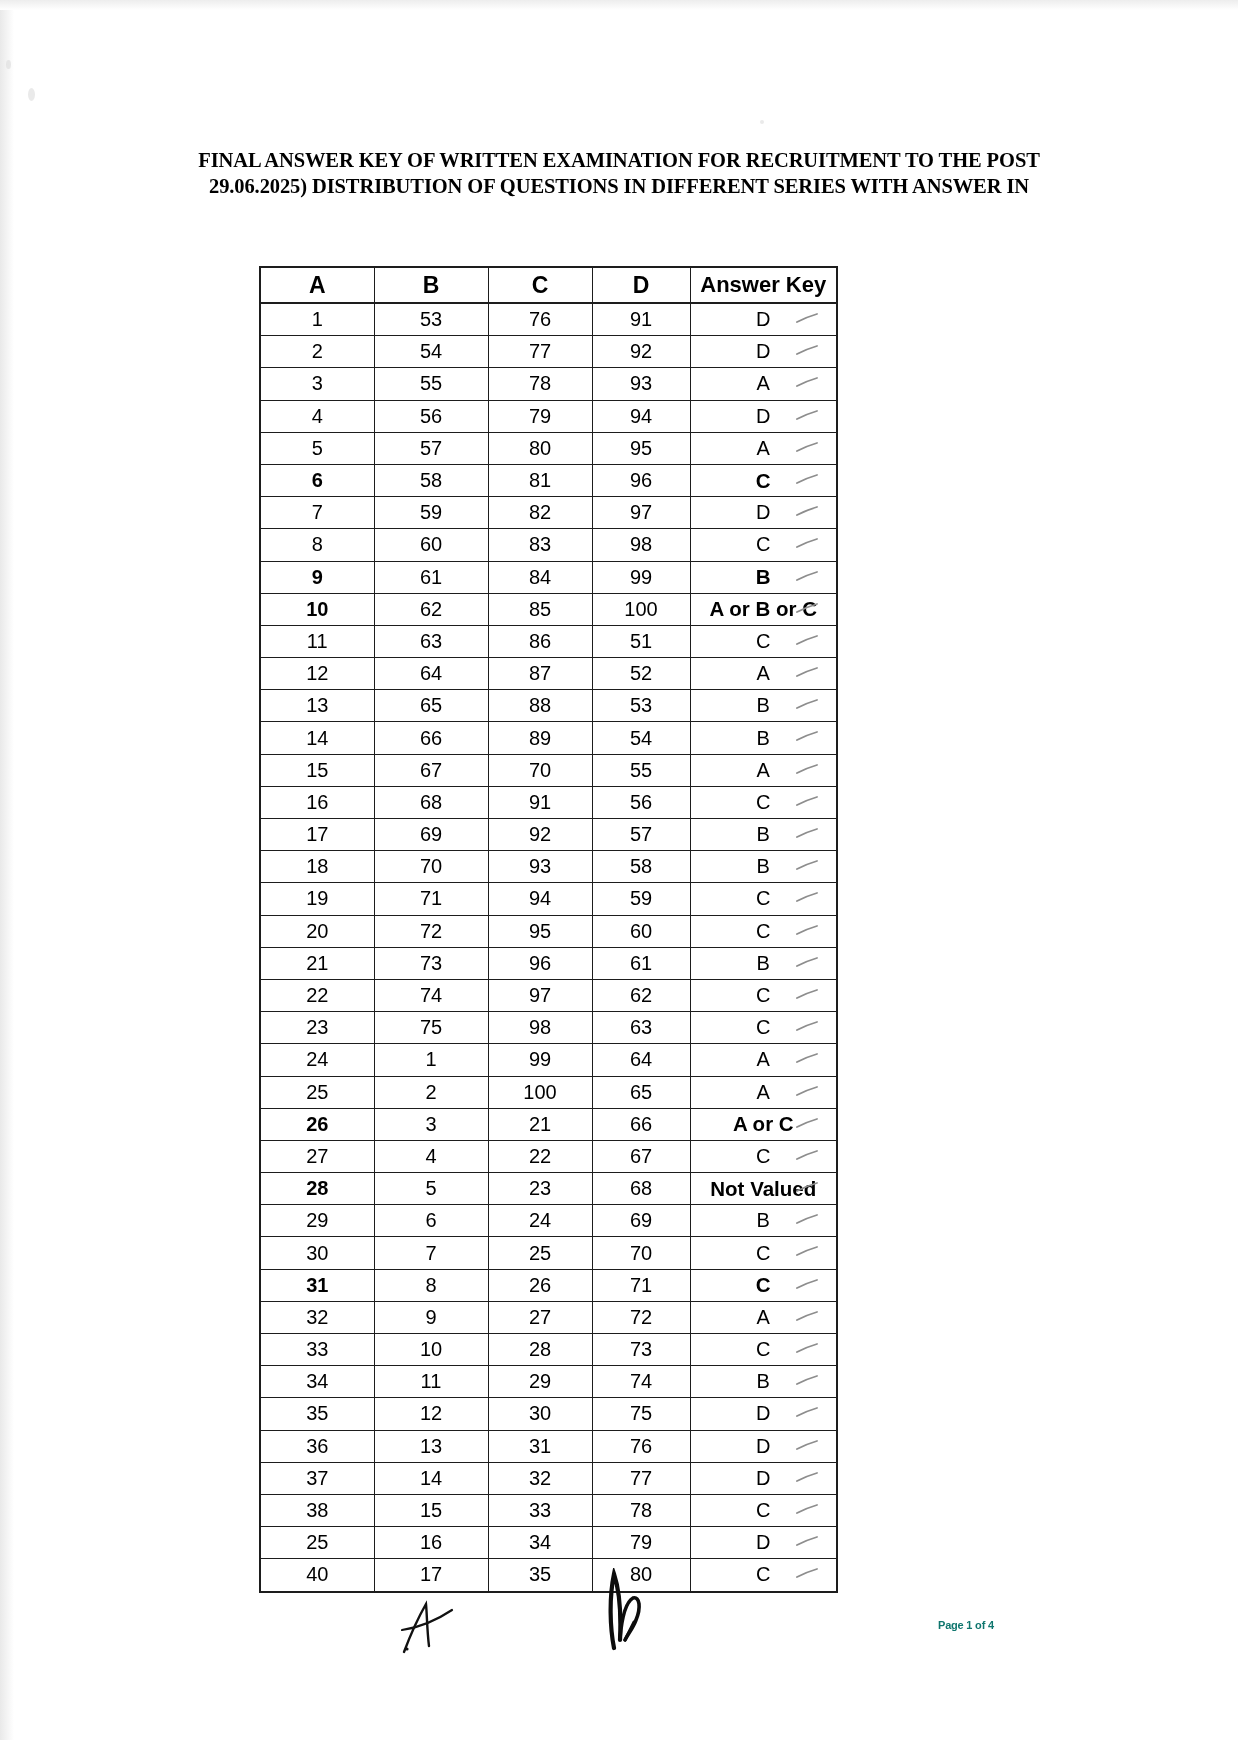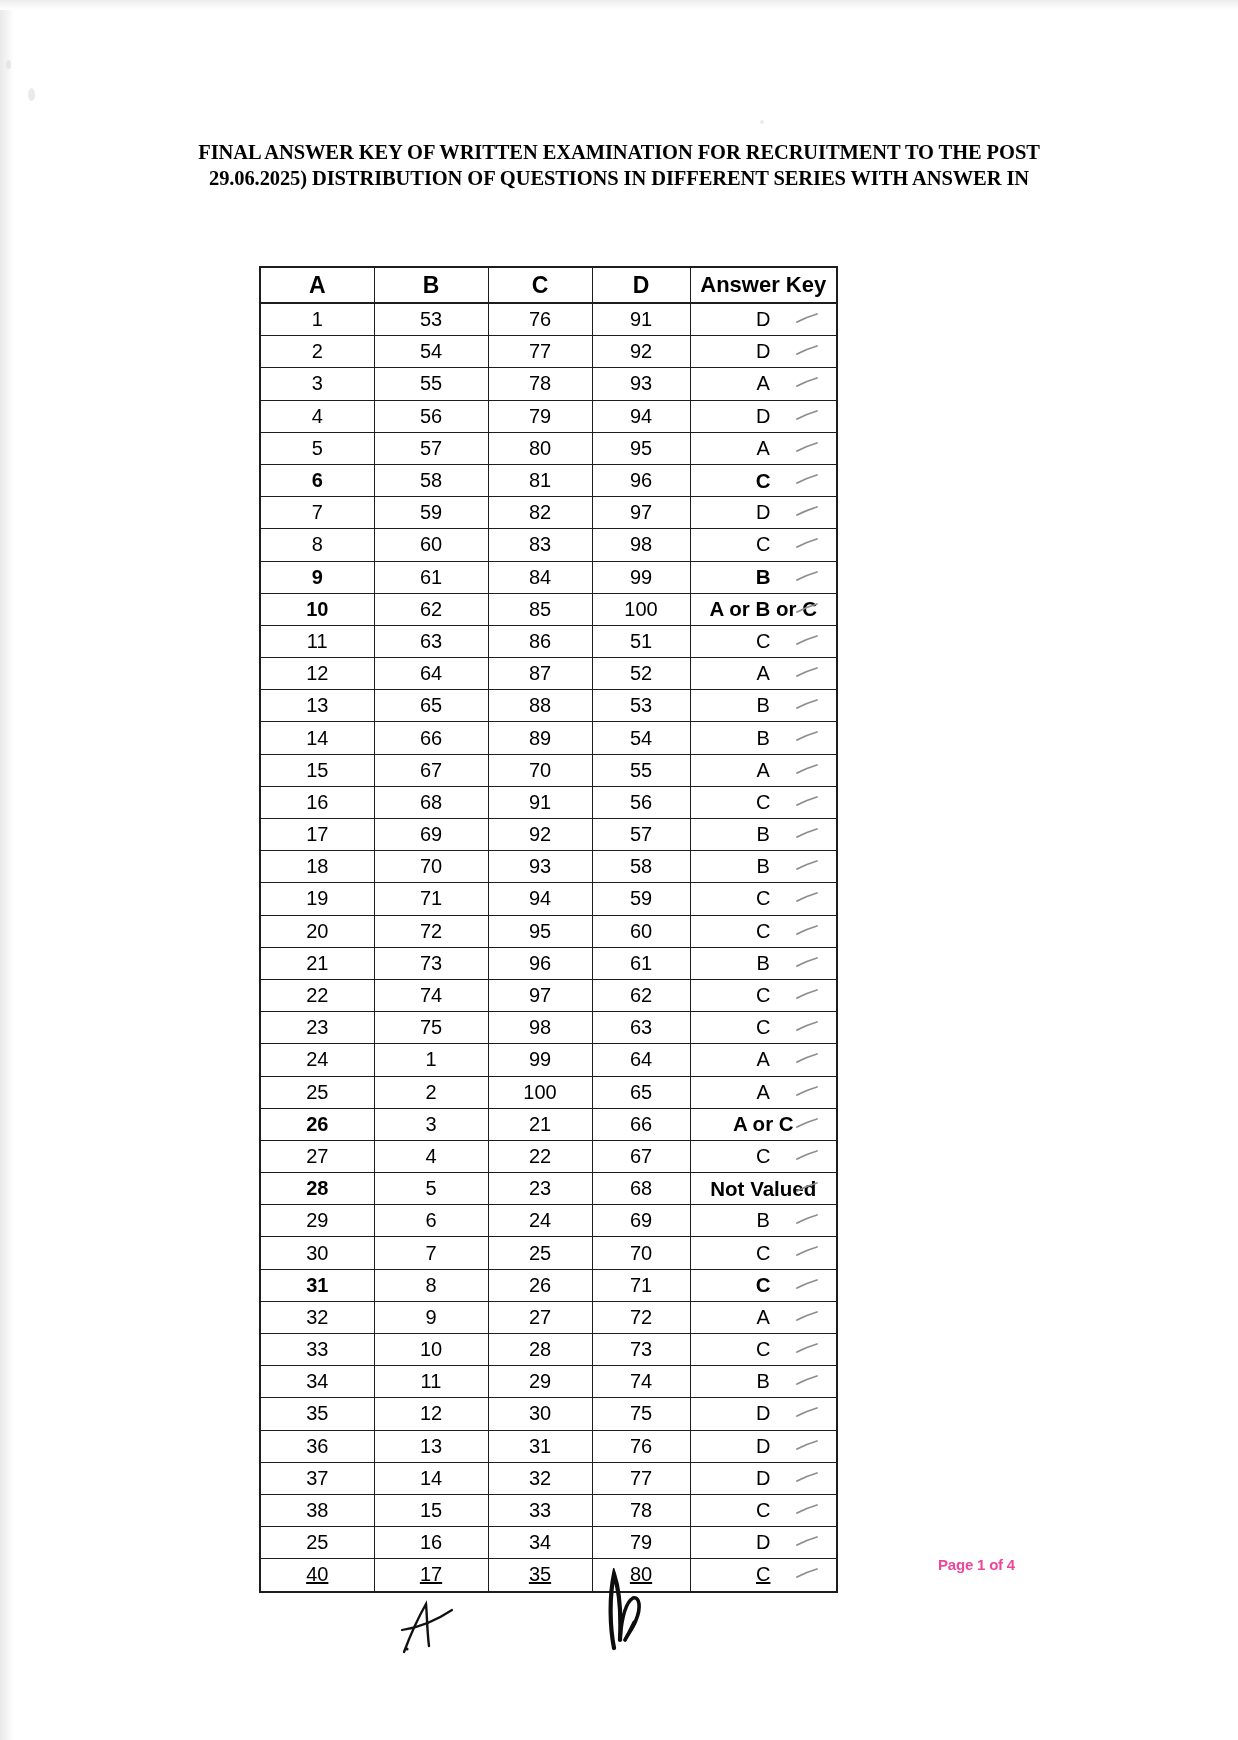--- a/index.html
+++ b/index.html
@@ -33,21 +33,21 @@
     position: absolute;
     left: 0; top: 0;
     width: 1238px; height: 10px;
     background: linear-gradient(to bottom, #ededed, #ffffff);
   }
 
   
   #title-block {
     position: absolute;
     left: 150px;
-    top: 140px;
+    top: 148px;
     width: 938px;
     text-align: center;
   }
   #title-block .tline {
     display: block;
     font-family: "Liberation Serif", serif;
     font-weight: bold;
     font-size: 20.5px;
     letter-spacing: -0.1px;
     line-height: 25.5px;
@@ -93,21 +93,21 @@
     border-bottom-width: 2px;
   }
   table.akt thead th.k-head {
     font-size: 22px;
     text-align: center;
   }
   
   table.akt tr > *:first-child { border-left-width: 2px; }
   table.akt tr > *:last-child  { border-right-width: 2px; }
   table.akt thead tr > * { border-top-width: 2px; }
-  table.akt tbody tr:last-child > * { border-bottom-width: 2px; text-decoration: underline; }
+  table.akt tbody tr:last-child > * { border-bottom-width: 2px; }
 
   td.key-cell {
     font-weight: normal;
     position: relative;
   }
   td.key-cell.bold-key { font-weight: bold; font-size: 20.5px; }
   td.num { font-weight: normal; }
   td.num.bold-num { font-weight: bold; }
 
   
@@ -132,25 +132,25 @@
   #sign-2 {
     position: absolute;
     left: 598px;
     top: 1568px;
     width: 60px;
     height: 85px;
   }
   #page-number {
     position: absolute;
     left: 938px;
-    top: 1556px;
+    top: 1619px;
     font-family: "Liberation Sans", sans-serif;
-    font-size: 15px;
+    font-size: 11px;
     font-weight: bold;
-    color: #ec4899;
+    color: #0f766e;
     letter-spacing: -0.2px;
   }
 </style>
 </head>
 <body>
 
 <div id="page">
 
   <div class="scan-edge-l"></div>
   <div class="scan-edge-t"></div>

